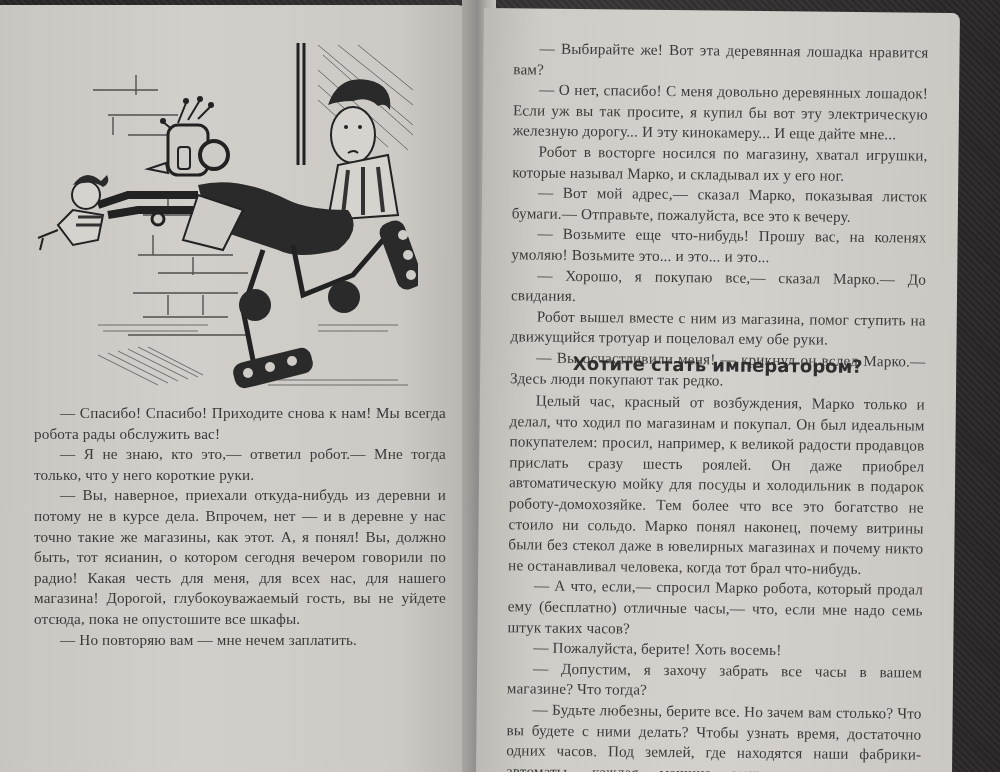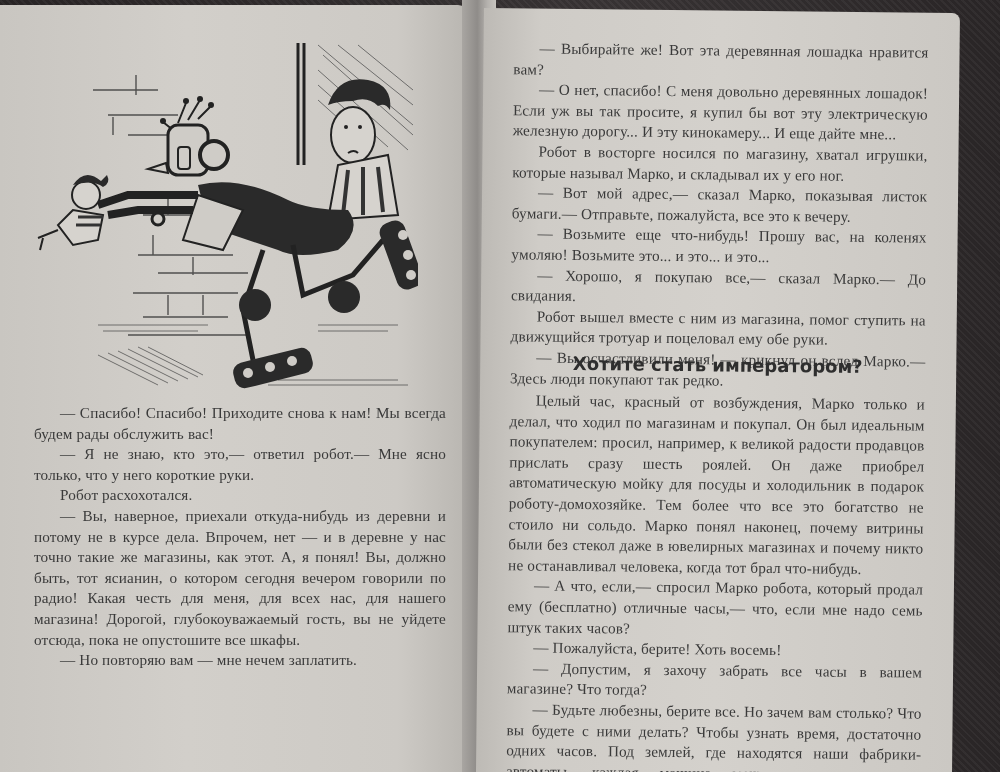--- a/index.html
+++ b/index.html
@@ -121,23 +121,22 @@
     <circle cx="230" cy="338" r="5" fill="#cfccc7"></circle>
       <circle cx="252" cy="332" r="5" fill="#cfccc7"></circle>
       <circle cx="274" cy="326" r="5" fill="#cfccc7"></circle>
     <rect x="370" y="185" width="26" height="70" rx="10" fill="#2a2a2a" transform="rotate(-20 383 220)"></rect>
     <circle cx="385" cy="200" r="5" fill="#cfccc7"></circle>
       <circle cx="390" cy="220" r="5" fill="#cfccc7"></circle>
       <circle cx="393" cy="240" r="5" fill="#cfccc7"></circle>
   </svg>
 
   <div class="text-block left-text">
-    <p class="para">— Спасибо! Спасибо! Приходите снова к нам! Мы всегда будем рады обслужить вас!</p>
-    <p class="para">— Я не знаю, кто это,— ответил робот.— Мне ясно только, что у него короткие руки.</p>
-    <p class="para">Робот расхохотался.</p>
+    <p class="para">— Спасибо! Спасибо! Приходите снова к нам! Мы всегда робота рады обслужить вас!</p>
+    <p class="para">— Я не знаю, кто это,— ответил робот.— Мне тогда только, что у него короткие руки.</p>
     <p class="para">— Вы, наверное, приехали откуда-нибудь из деревни и потому не в курсе дела. Впрочем, нет — и в деревне у нас точно такие же магазины, как этот. А, я понял! Вы, должно быть, тот ясианин, о котором сегодня вечером говорили по радио! Какая честь для меня, для всех нас, для нашего магазина! Дорогой, глубокоуважаемый гость, вы не уйдете отсюда, пока не опустошите все шкафы.</p>
     <p class="para">— Но повторяю вам — мне нечем заплатить.</p>
 
   </div>
 </div>
 
 <div class="gutter"></div>
 
 <div class="page page-right">
   <div class="text-block right-text-top">

